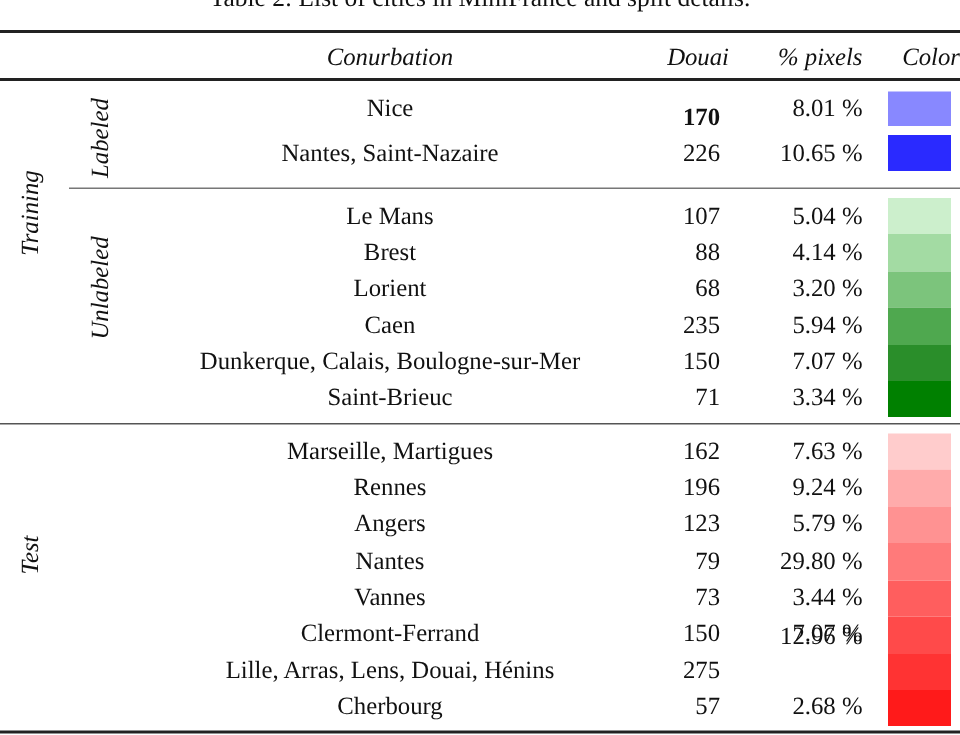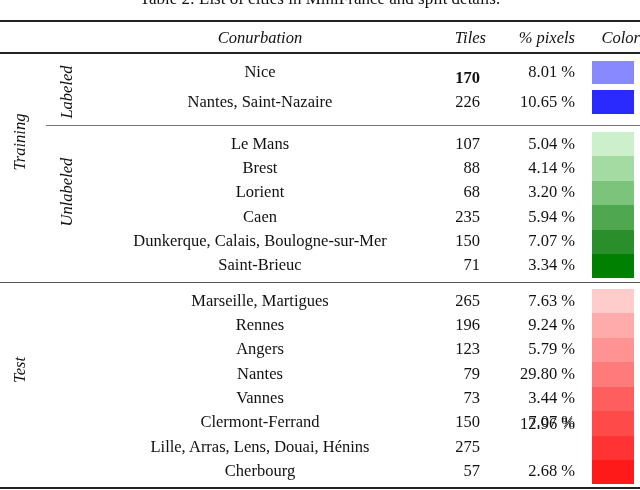--- a/index.html
+++ b/index.html
@@ -34,21 +34,21 @@
   }
 </style>
 </head>
 <body>
 
 <div class="caption">Table 2: List of cities in MiniFrance and split details.</div>
 
 <div class="rule thick" style="top:20px;"></div>
 
 <div class="cell hdr city" style="top:28px;">Conurbation</div>
-<div class="cell hdr" style="top:28px; left:440px; width:46px; text-align:right;">Tiles</div>
+<div class="cell hdr" style="top:28px; left:440px; width:46px; text-align:right;">Douai</div>
 <div class="cell hdr" style="top:28px; left:500px; width:75px; text-align:right;">% pixels</div>
 <div class="cell hdr" style="top:28px; left:588px; width:52px; text-align:right;">Color</div>
 
 <div class="rule thick" style="top:52px;"></div>
 
 <div class="vlabel" style="left:-20px; top:132px; width:80px; height:20px;">Training</div>
 <div class="vlabel" style="left:27px; top:82px; width:80px; height:20px;">Labeled</div>
 <div class="vlabel" style="left:17px; top:182px; width:100px; height:20px;">Unlabeled</div>
 <div class="vlabel" style="left:-20px; top:360px; width:80px; height:20px;">Test</div>
 
@@ -103,21 +103,21 @@
   </div>
   <div>
     <div class="cell city" style="top:255px;">Saint-Brieuc</div>
     <div class="cell tiles" style="top:255px;">71</div>
     <div class="cell pct" style="top:255px;">3.34 %</div>
     <div class="swatch" style="top: 254px; height: 24px; background: rgb(0, 128, 0);"></div>
   </div>
 
   <div>
     <div class="cell city" style="top:291px;">Marseille, Martigues</div>
-    <div class="cell tiles" style="top:291px;">265</div>
+    <div class="cell tiles" style="top:291px;">162</div>
     <div class="cell pct" style="top:291px;">7.63 %</div>
     <div class="swatch" style="top: 289px; height: 24px; background: rgb(255, 204, 204);"></div>
   </div>
   <div>
     <div class="cell city" style="top:315px;">Rennes</div>
     <div class="cell tiles" style="top:315px;">196</div>
     <div class="cell pct" style="top:315px;">9.24 %</div>
     <div class="swatch" style="top: 313px; height: 25px; background: rgb(255, 171, 171);"></div>
   </div>
   <div>

